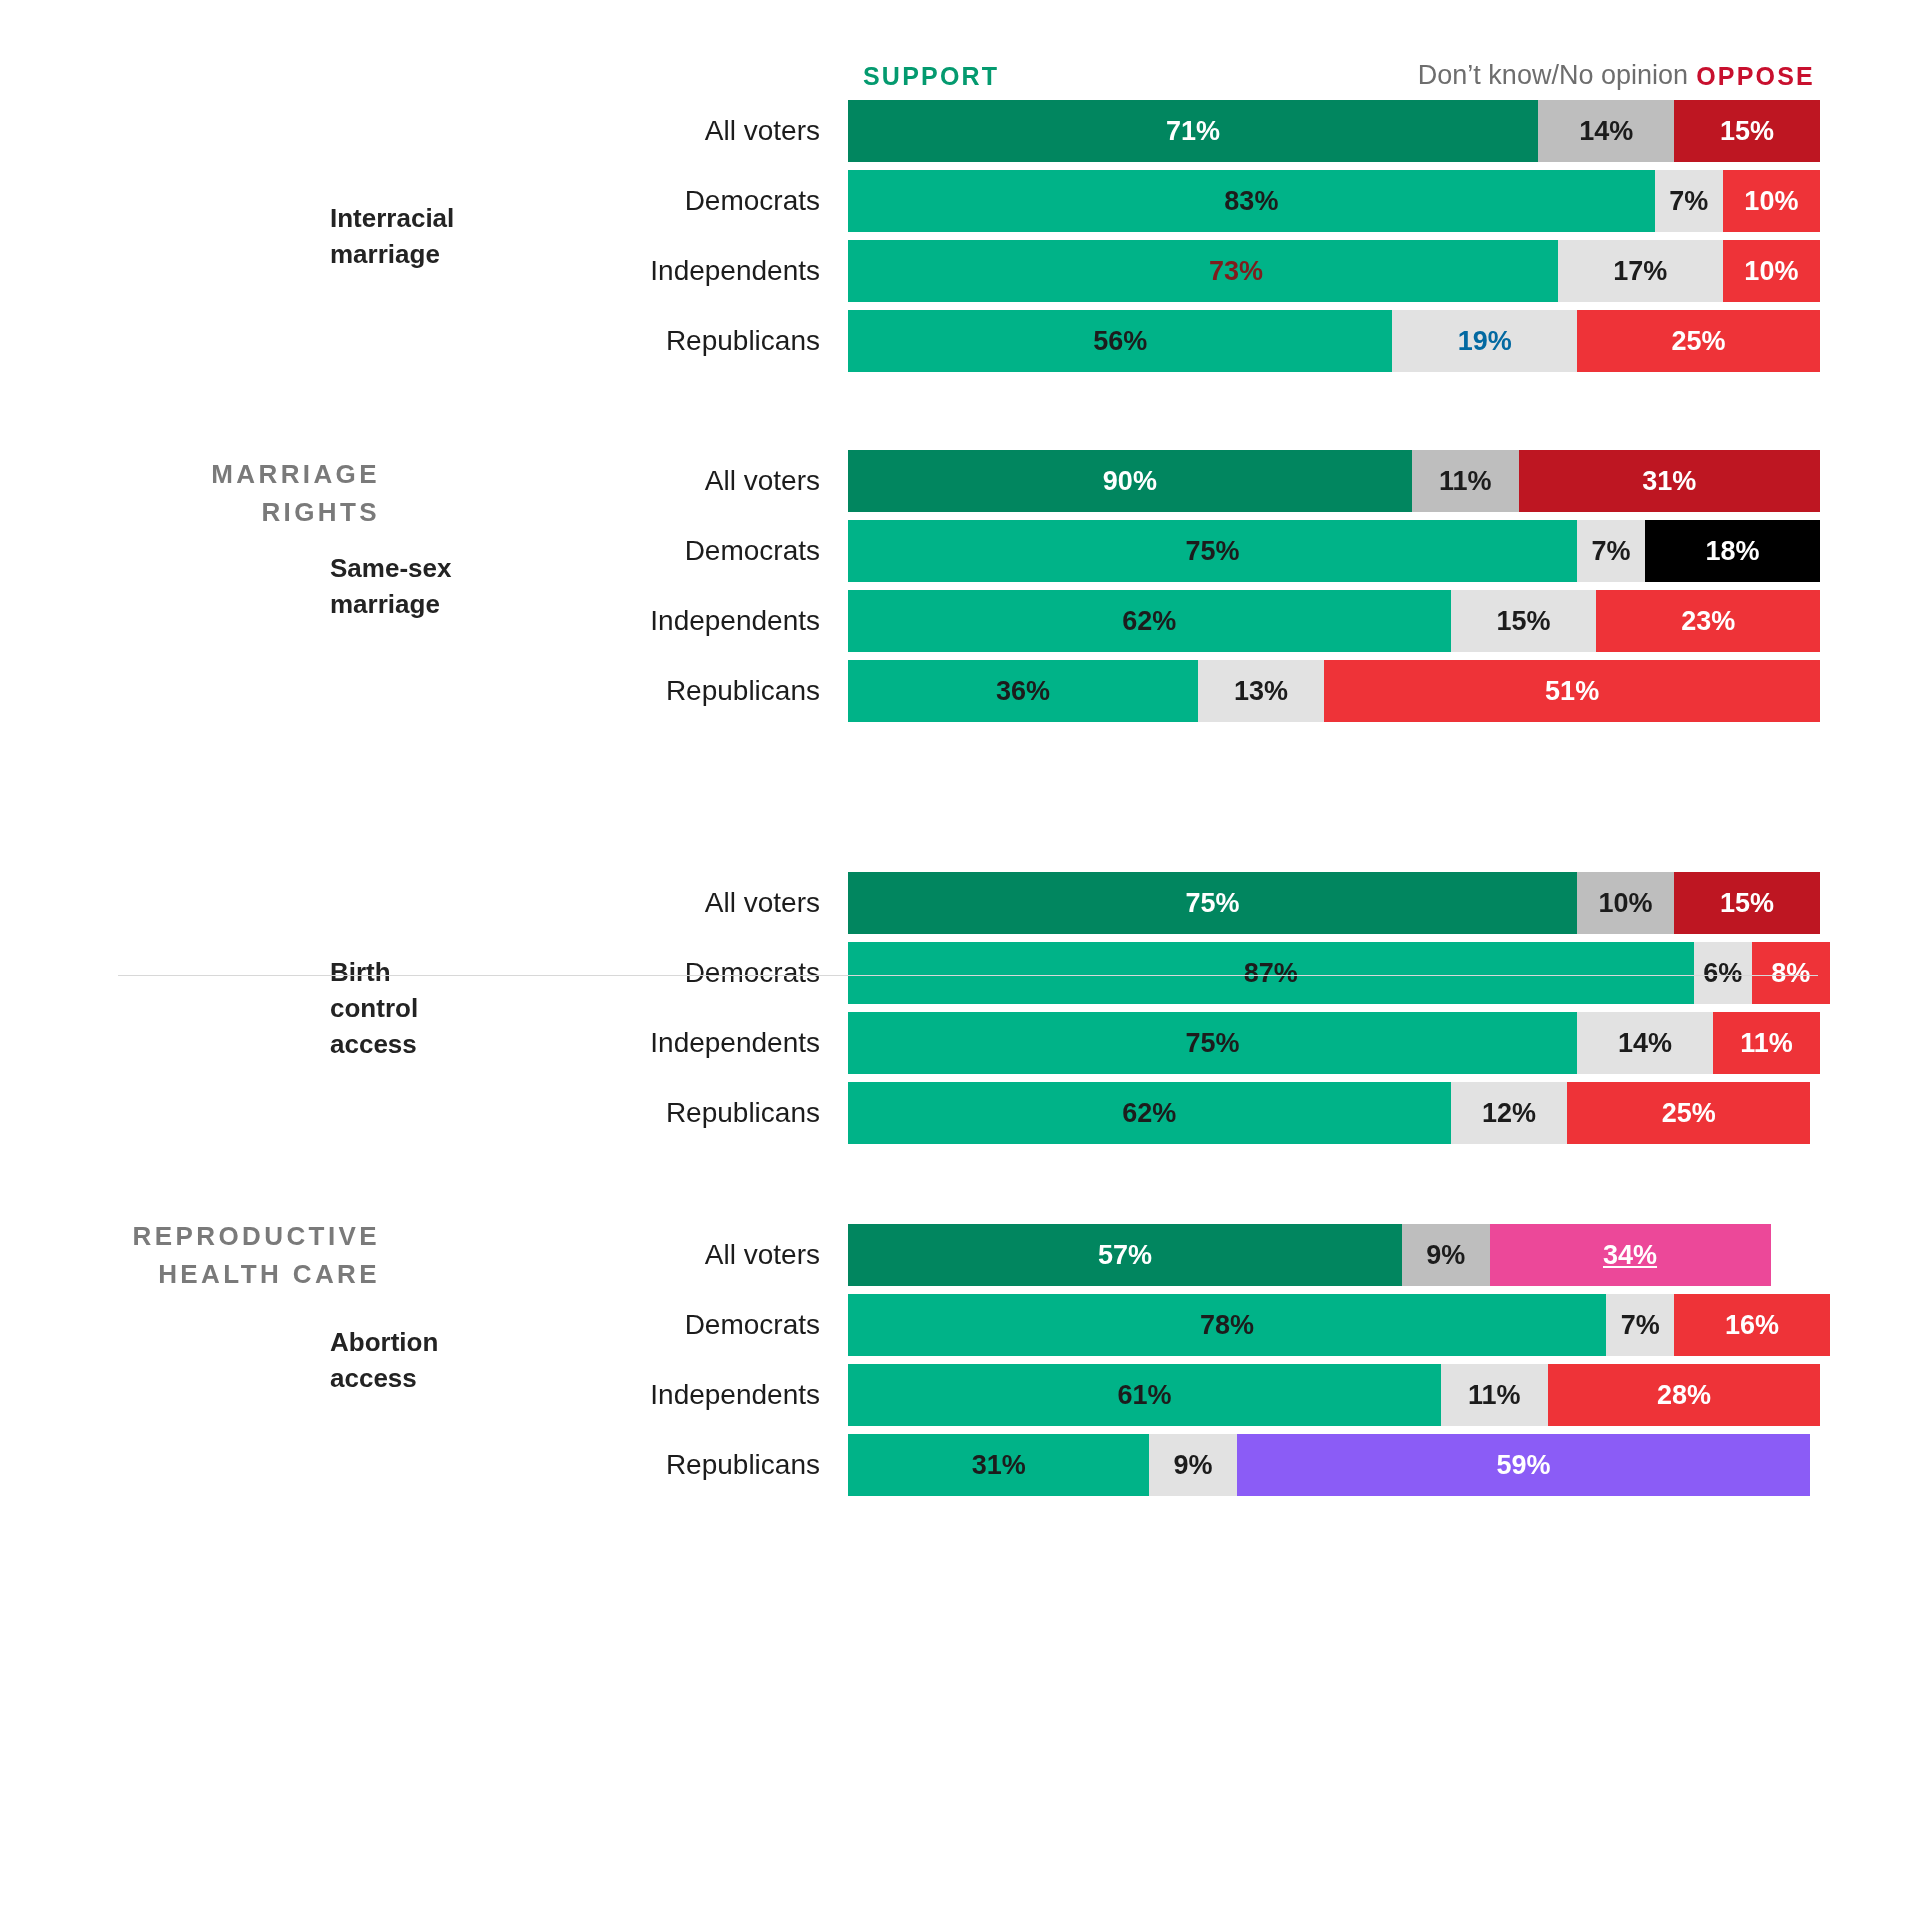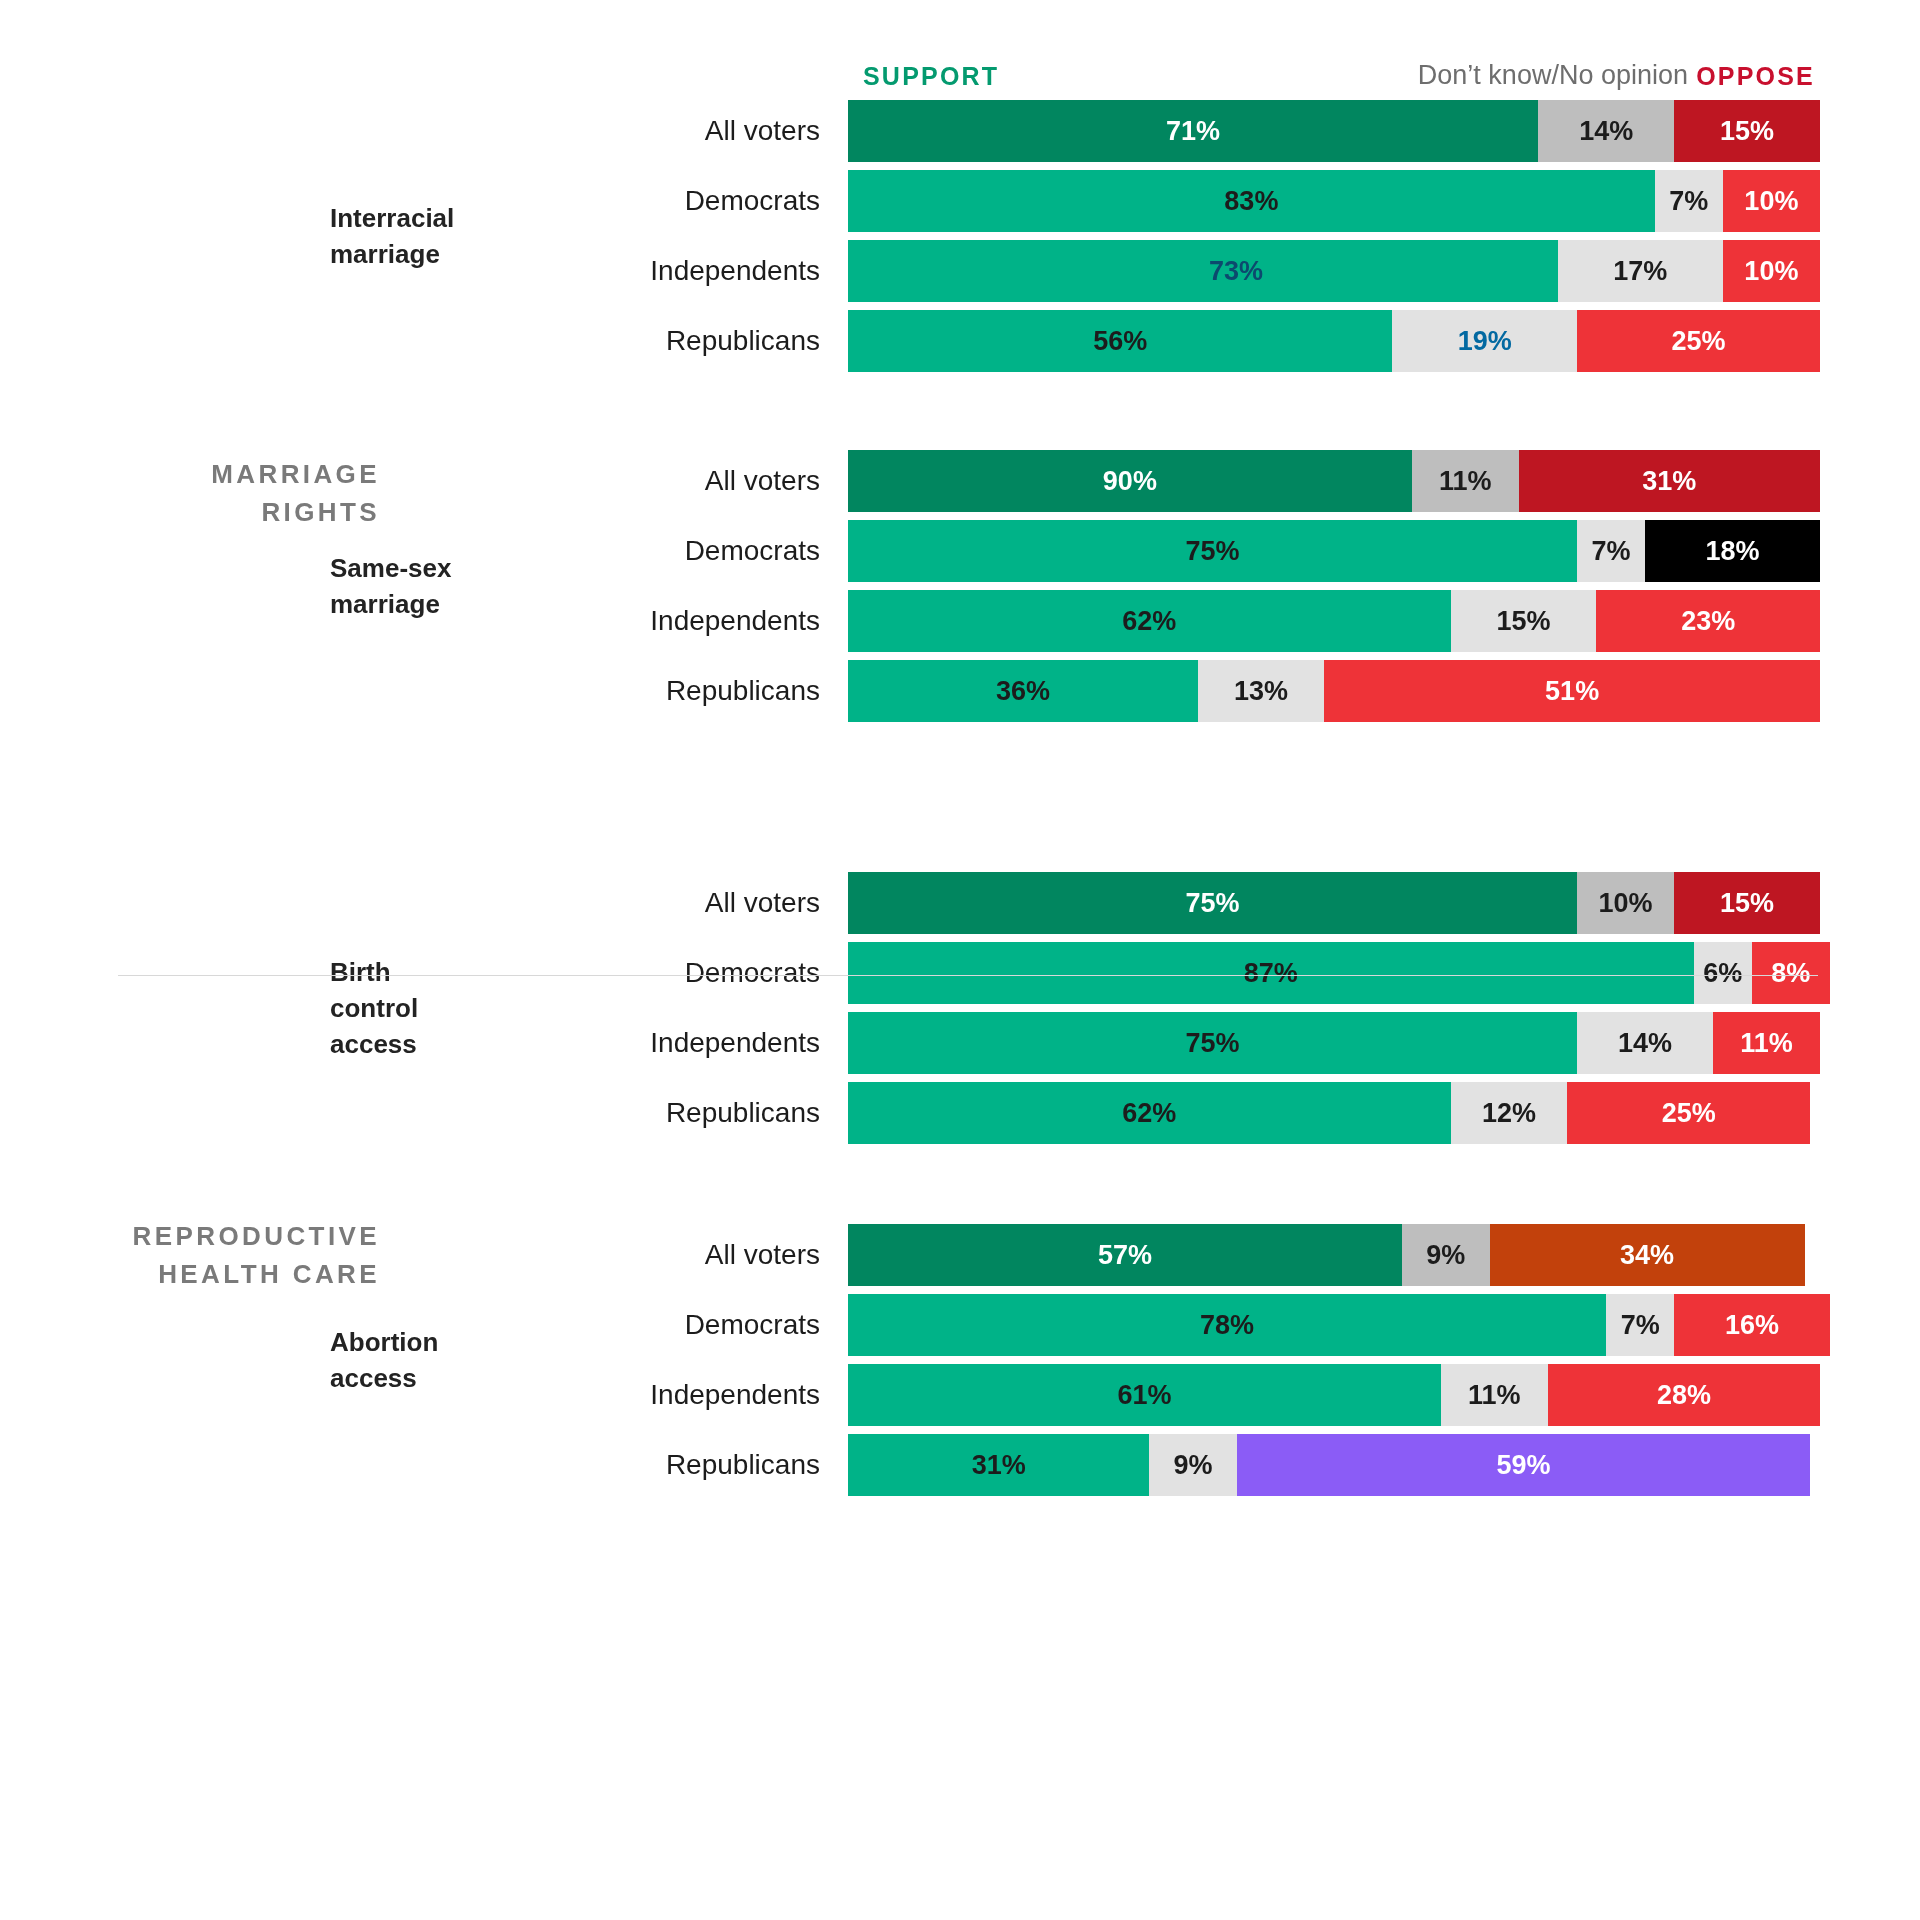--- a/index.html
+++ b/index.html
@@ -146,21 +146,21 @@
                 <span class="seg-lbl">7%</span>
               </div>
               <div class="seg" style="left: 874.8px; width: 97.2px; background: rgb(238, 51, 56); color: rgb(255, 255, 255);">
                 <span class="seg-lbl">10%</span>
               </div>
             </div>
           </div>
           <div class="row" style="top: 240px;">
             <div class="row-label">Independents</div>
             <div class="bars">
-              <div class="seg" style="left: 0px; width: 776px; background: rgb(0, 179, 136); color: #0c4a6e;">
+              <div class="seg" style="left: 0px; width: 776px; background: rgb(0, 179, 136); color: #7f1d1d;">
                 <span class="seg-lbl">73%</span>
               </div>
               <div class="seg" style="left: 709.56px; width: 165.24px; background: rgb(226, 226, 226); color: rgb(28, 28, 28);">
                 <span class="seg-lbl">17%</span>
               </div>
               <div class="seg" style="left: 874.8px; width: 97.2px; background: rgb(238, 51, 56); color: rgb(255, 255, 255);">
                 <span class="seg-lbl">10%</span>
               </div>
             </div>
           </div>
@@ -317,21 +317,21 @@
           </div>
           <div class="row" style="top: 1224px;">
             <div class="row-label">All voters</div>
             <div class="bars">
               <div class="seg" style="left: 0px; width: 554.04px; background: rgb(1, 134, 95); color: rgb(255, 255, 255);">
                 <span class="seg-lbl">57%</span>
               </div>
               <div class="seg" style="left: 554.04px; width: 87.48px; background: rgb(190, 190, 190); color: rgb(28, 28, 28);">
                 <span class="seg-lbl">9%</span>
               </div>
-              <div class="seg" style="left: 641.52px; width: 315px; background: #c2410c; color: rgb(255, 255, 255);">
+              <div class="seg" style="left: 641.52px; width: 281px; background: #ec4899; color: rgb(255, 255, 255); text-decoration: underline;">
                 <span class="seg-lbl">34%</span>
               </div>
             </div>
           </div>
           <div class="row" style="top: 1294px;">
             <div class="row-label">Democrats</div>
             <div class="bars">
               <div class="seg" style="left: 0px; width: 758.16px; background: rgb(0, 179, 136); color: rgb(28, 28, 28);">
                 <span class="seg-lbl">78%</span>
               </div>

